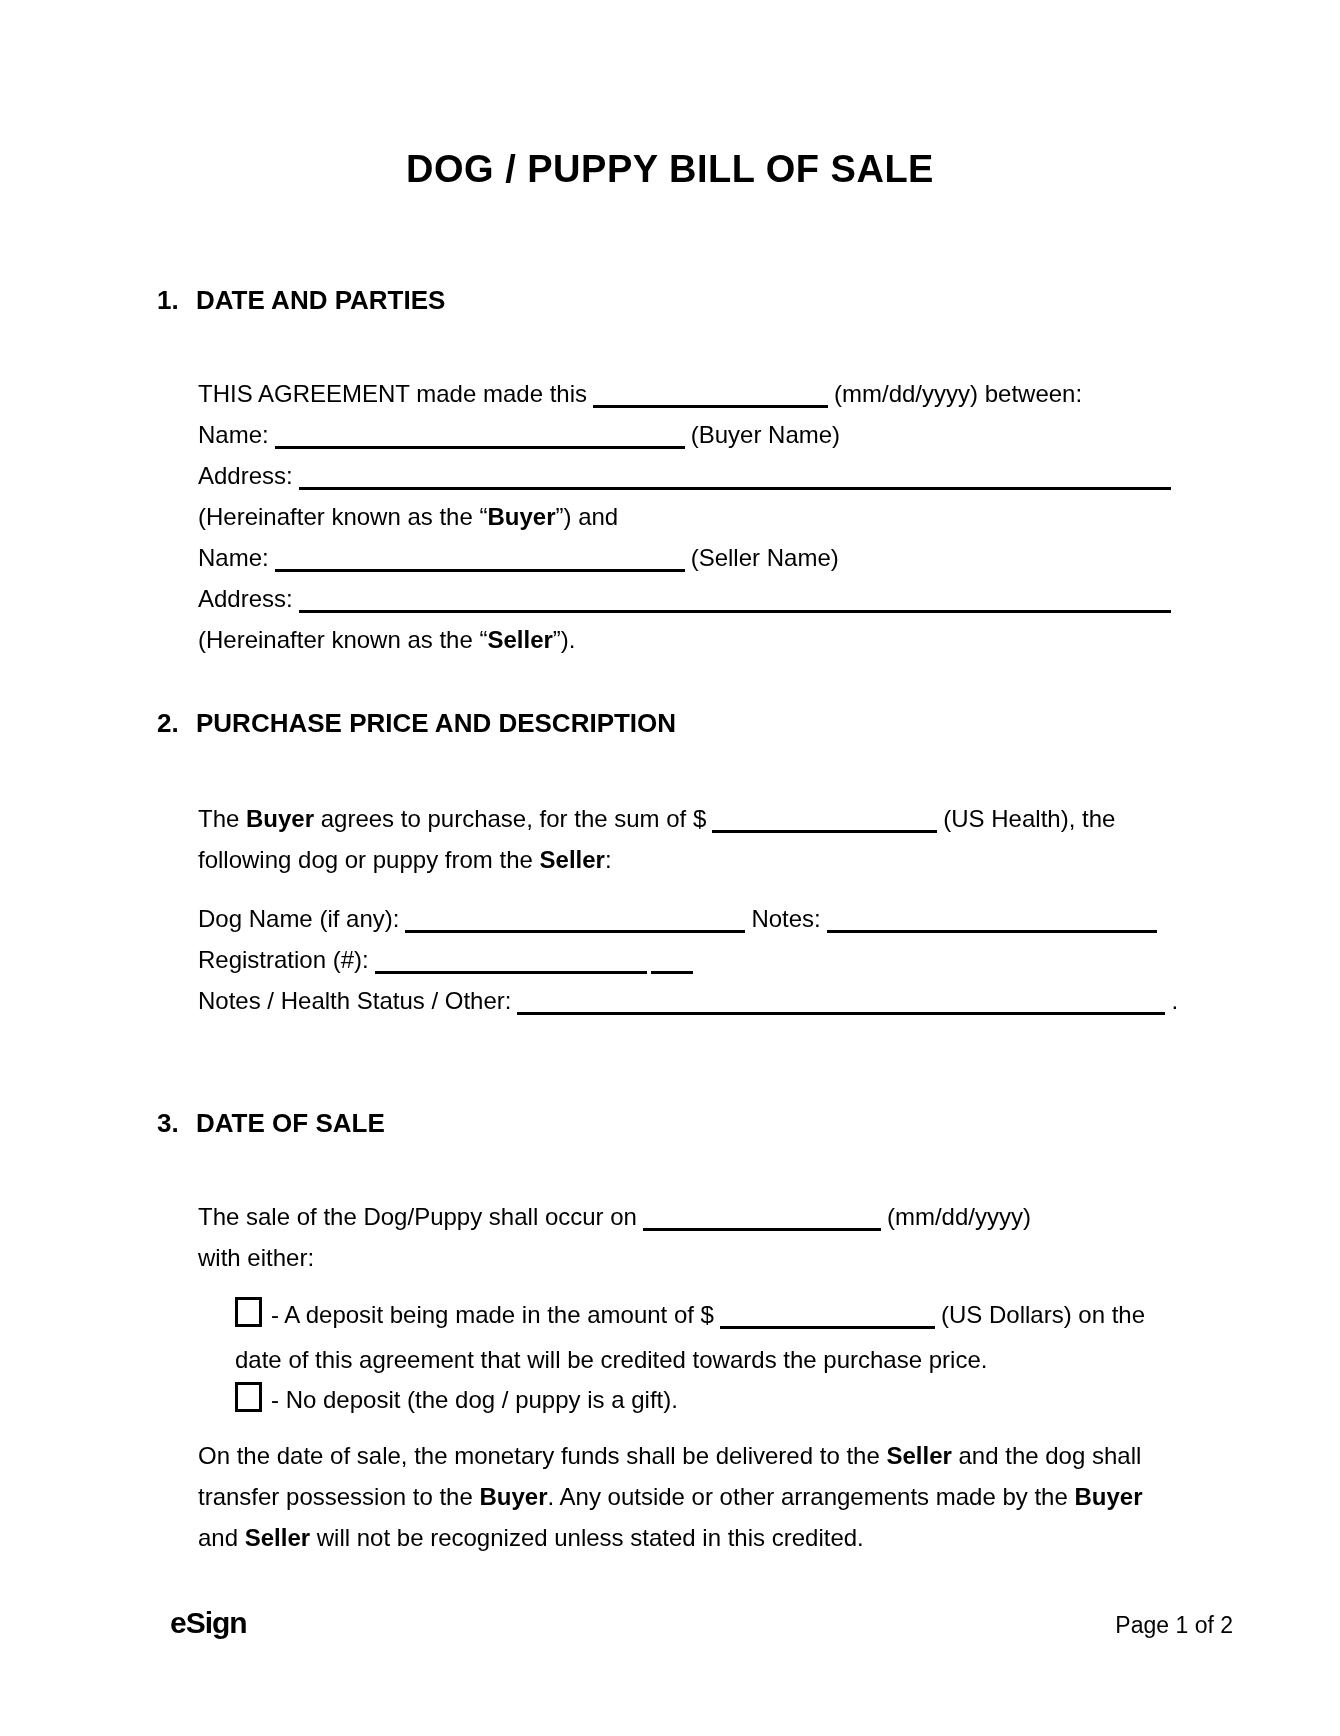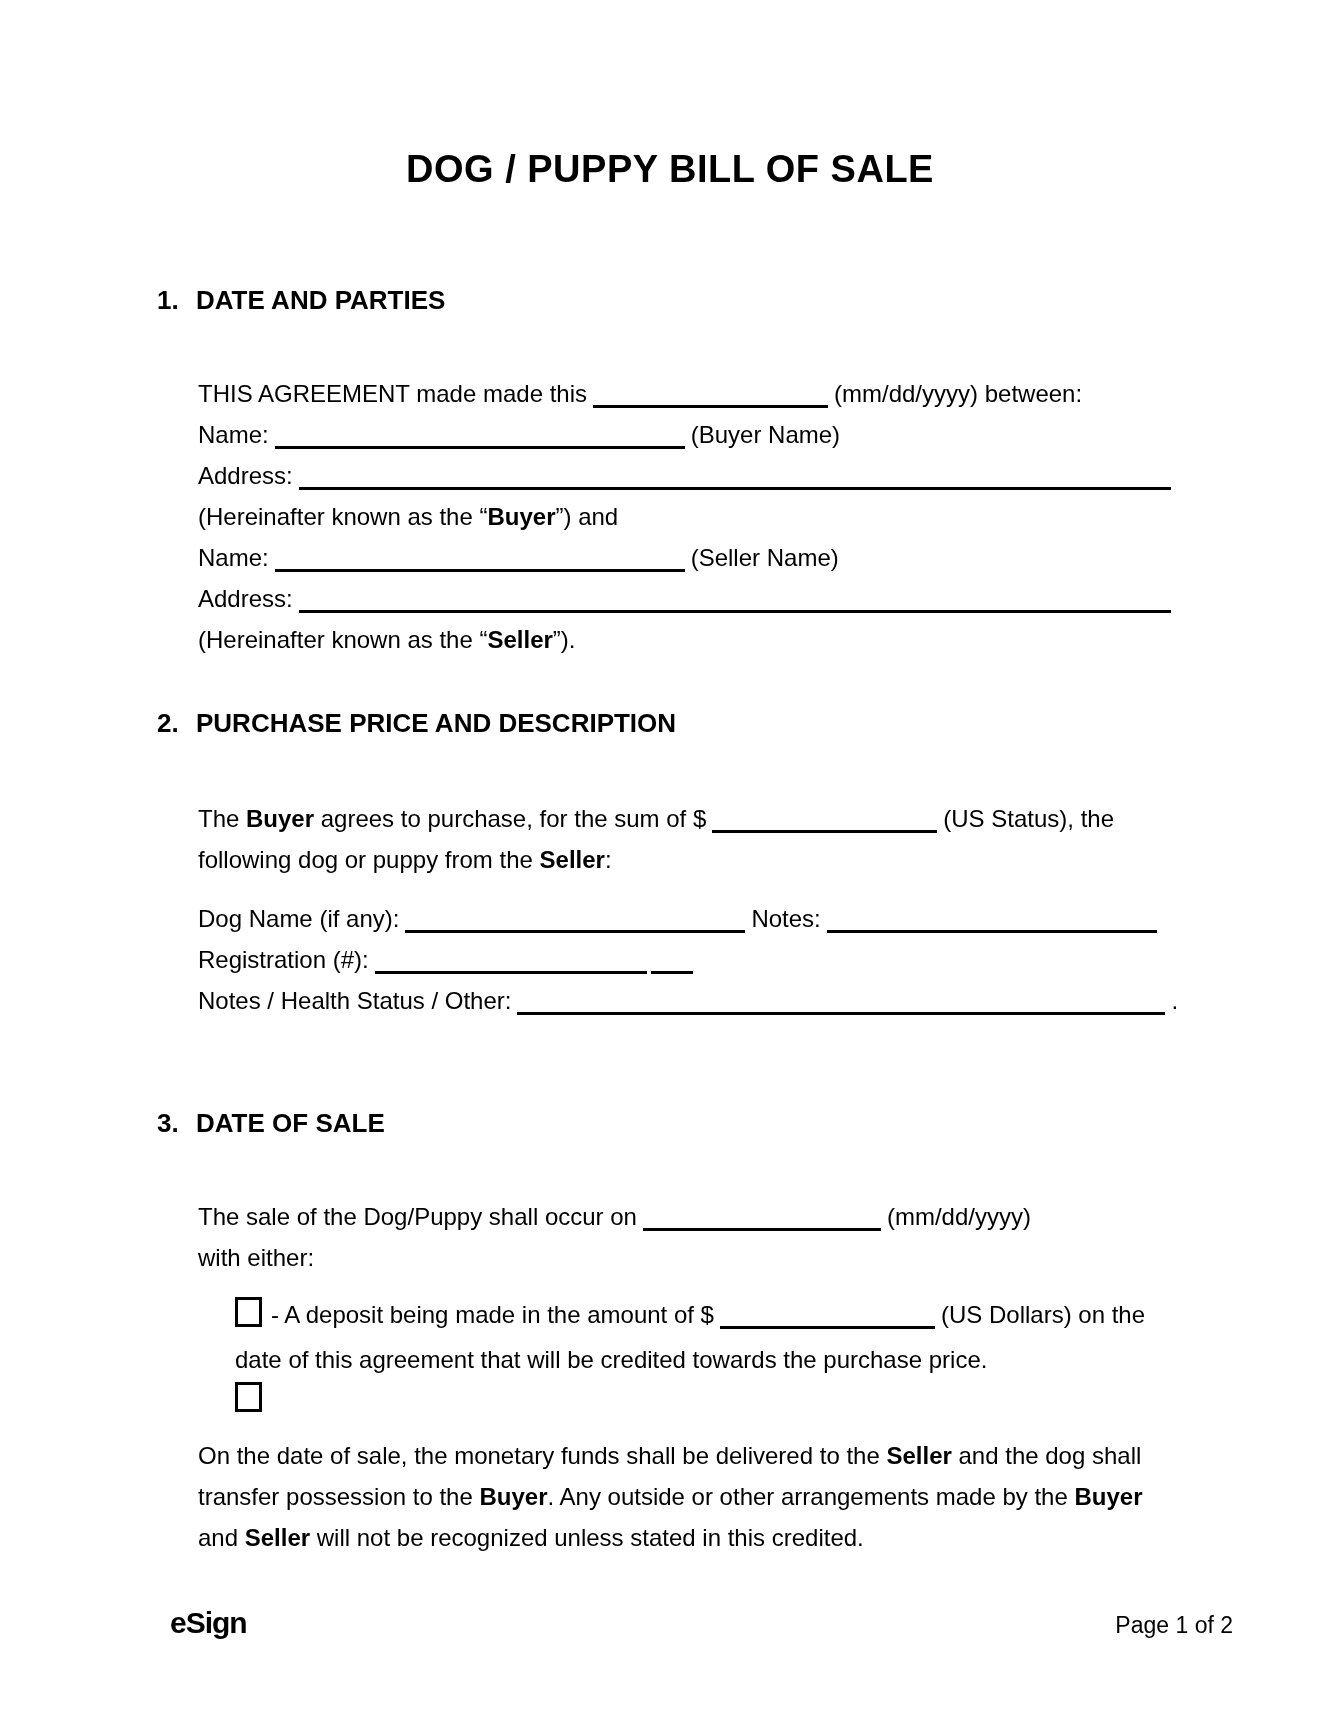--- a/index.html
+++ b/index.html
@@ -117,21 +117,21 @@
       <span>(Hereinafter known as the “</span><b>Seller</b><span>”).</span>
     </div>
   </div>
 
   <div class="sec-heading" style="top:708px">
     <span class="sec-num">2.</span><span>PURCHASE PRICE AND DESCRIPTION</span>
   </div>
 
   <div class="block" style="top:798px">
     <div class="line">
-      <span>The </span><b>Buyer</b><span> agrees to purchase, for the sum of $</span><span class="blank w-sum"></span><span>(US Status), the</span>
+      <span>The </span><b>Buyer</b><span> agrees to purchase, for the sum of $</span><span class="blank w-sum"></span><span>(US Health), the</span>
     </div>
     <div class="line">
       <span>following dog or puppy from the </span><b>Seller</b><span>:</span>
     </div>
   </div>
 
   <div class="block" style="top:898px">
     <div class="line">
       <span>Dog Name (if any):</span><span class="blank w-dog"></span><span>Notes:</span><span class="blank w-breed"></span>
     </div>
@@ -157,21 +157,21 @@
   <div class="block indented lh45" style="top:1292px">
     <div class="line">
       <span class="checkbox"></span><span>- A deposit being made in the amount of $</span><span class="blank w-dep"></span><span>(US Dollars) on the</span>
     </div>
     <div class="line">
       <span>date of this agreement that will be credited towards the purchase price.</span>
     </div>
   </div>
 
   <div class="block indented" style="top:1379px">
-    <span class="checkbox"></span>
+    <span class="checkbox"></span><span>- No deposit (the dog / puppy is a gift).</span>
   </div>
 
   <div class="block" style="top:1435px">
     <div class="line">
       <span>On the date of sale, the monetary funds shall be delivered to the </span><b>Seller</b><span> and the dog shall</span>
     </div>
     <div class="line">
       <span>transfer possession to the </span><b>Buyer</b><span>. Any outside or other arrangements made by the </span><b>Buyer</b>
     </div>
     <div class="line">

